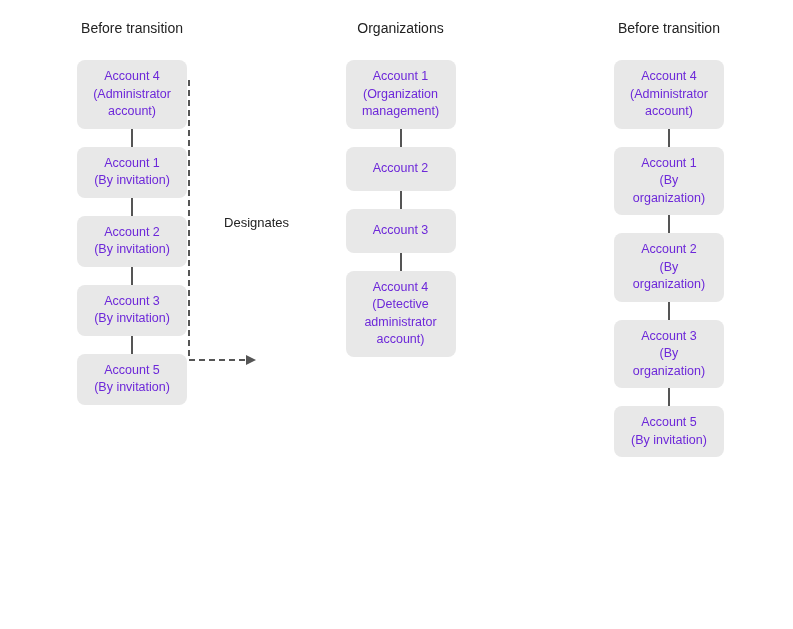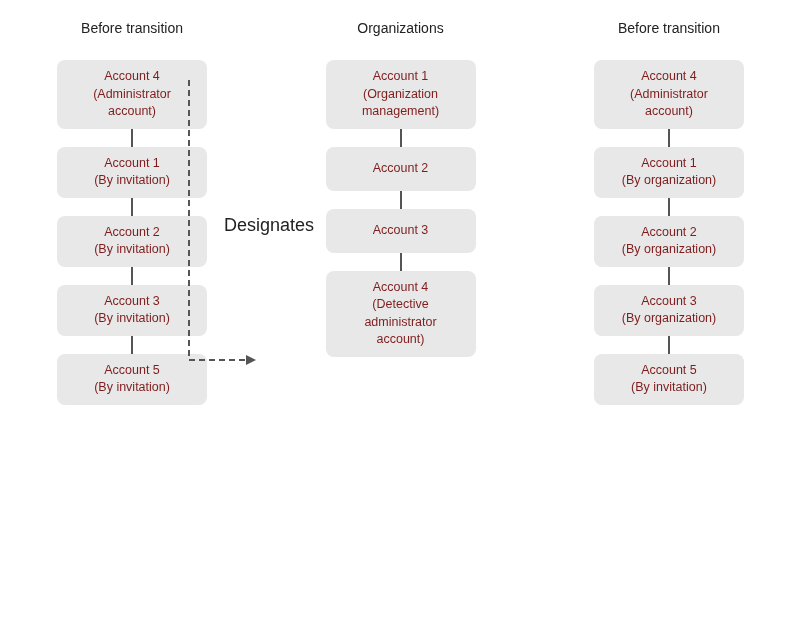--- a/index.html
+++ b/index.html
@@ -36,27 +36,27 @@
       text-align: center;
       margin-bottom: 18px;
       height: 22px;
     }
 
     .node {
       background: #e8e8e8;
       border-radius: 8px;
       padding: 8px 12px;
       text-align: center;
-      width: 150px;
+      width: 110px;
       min-height: 44px;
       display: flex;
       align-items: center;
       justify-content: center;
       font-size: 12.5px;
-      color: #7f1d1d;
+      color: #6d28d9;
       line-height: 1.4;
     }
 
     .connector {
       width: 2px;
       height: 18px;
       background: #555;
       margin: 0 auto;
     }
 
@@ -70,21 +70,21 @@
       display: flex;
       flex-direction: column;
       align-items: center;
     }
 
     
     .designates-label {
       position: absolute;
       left: -30px;
       top: 195px;
-      font-size: 18px;
+      font-size: 13px;
       color: #222;
       font-weight: normal;
       white-space: nowrap;
     }
 
     
     .dashed-arrow-svg {
       position: absolute;
       left: -80px;
       top: 60px;

